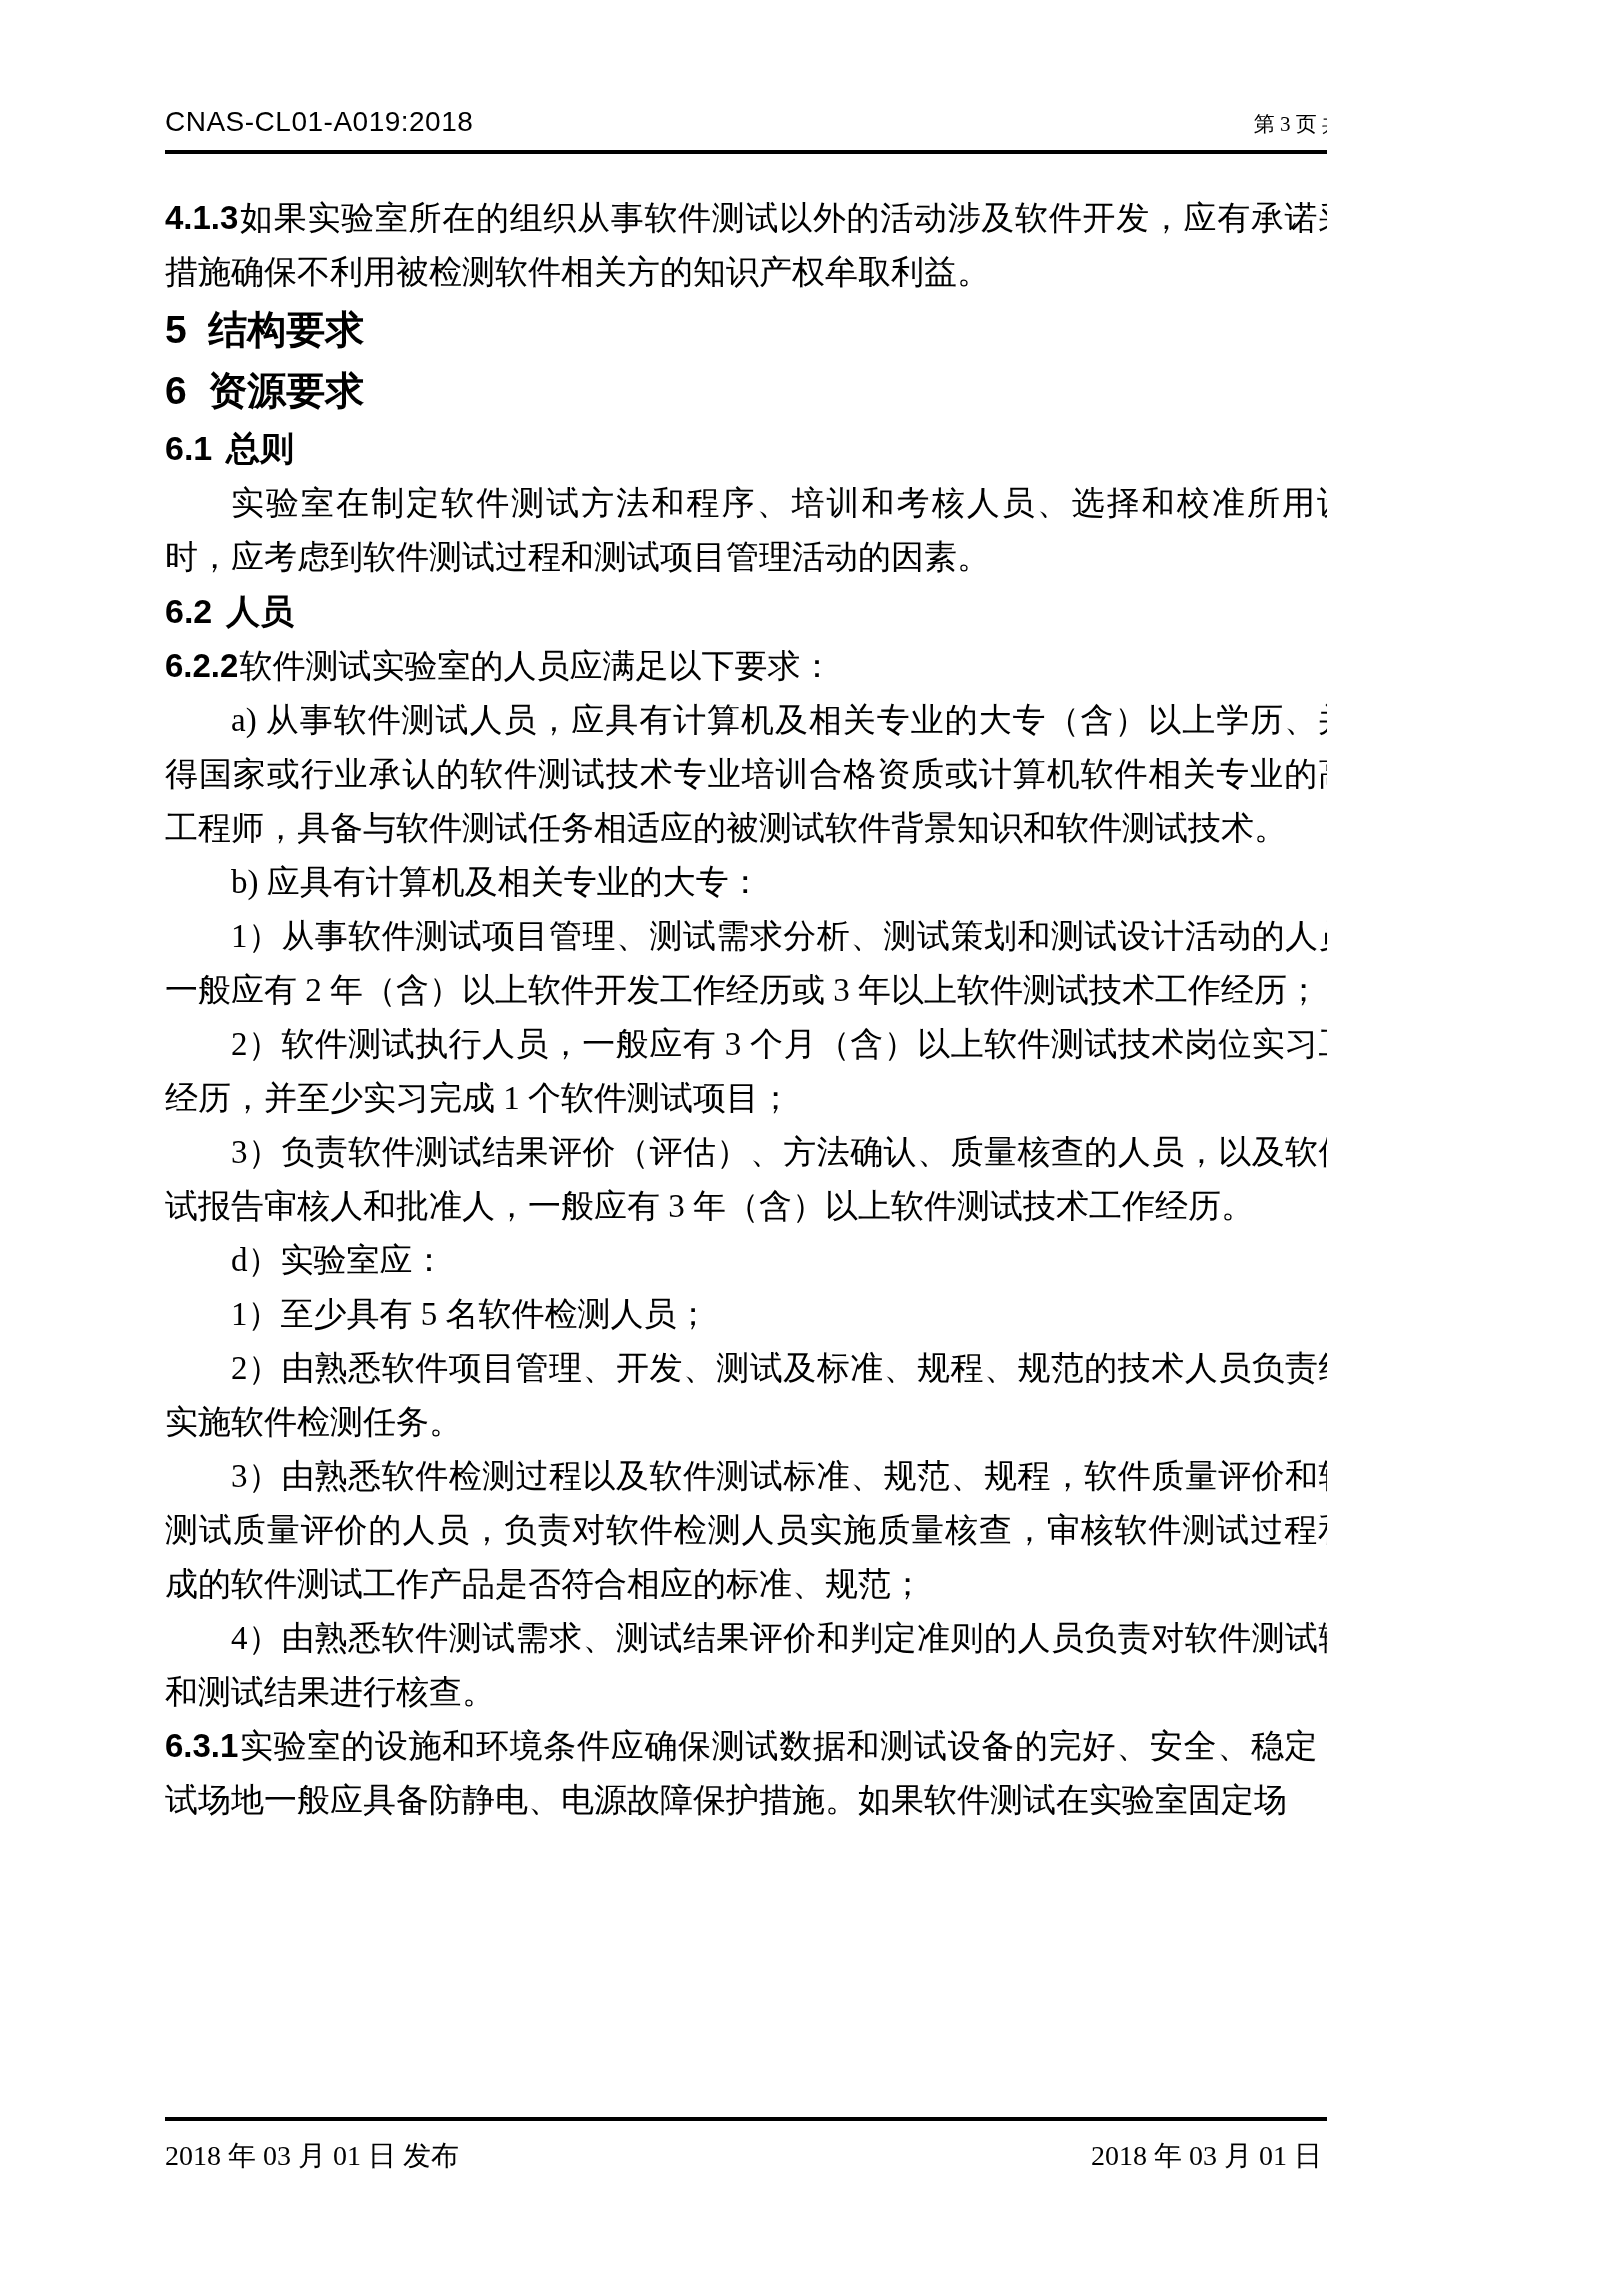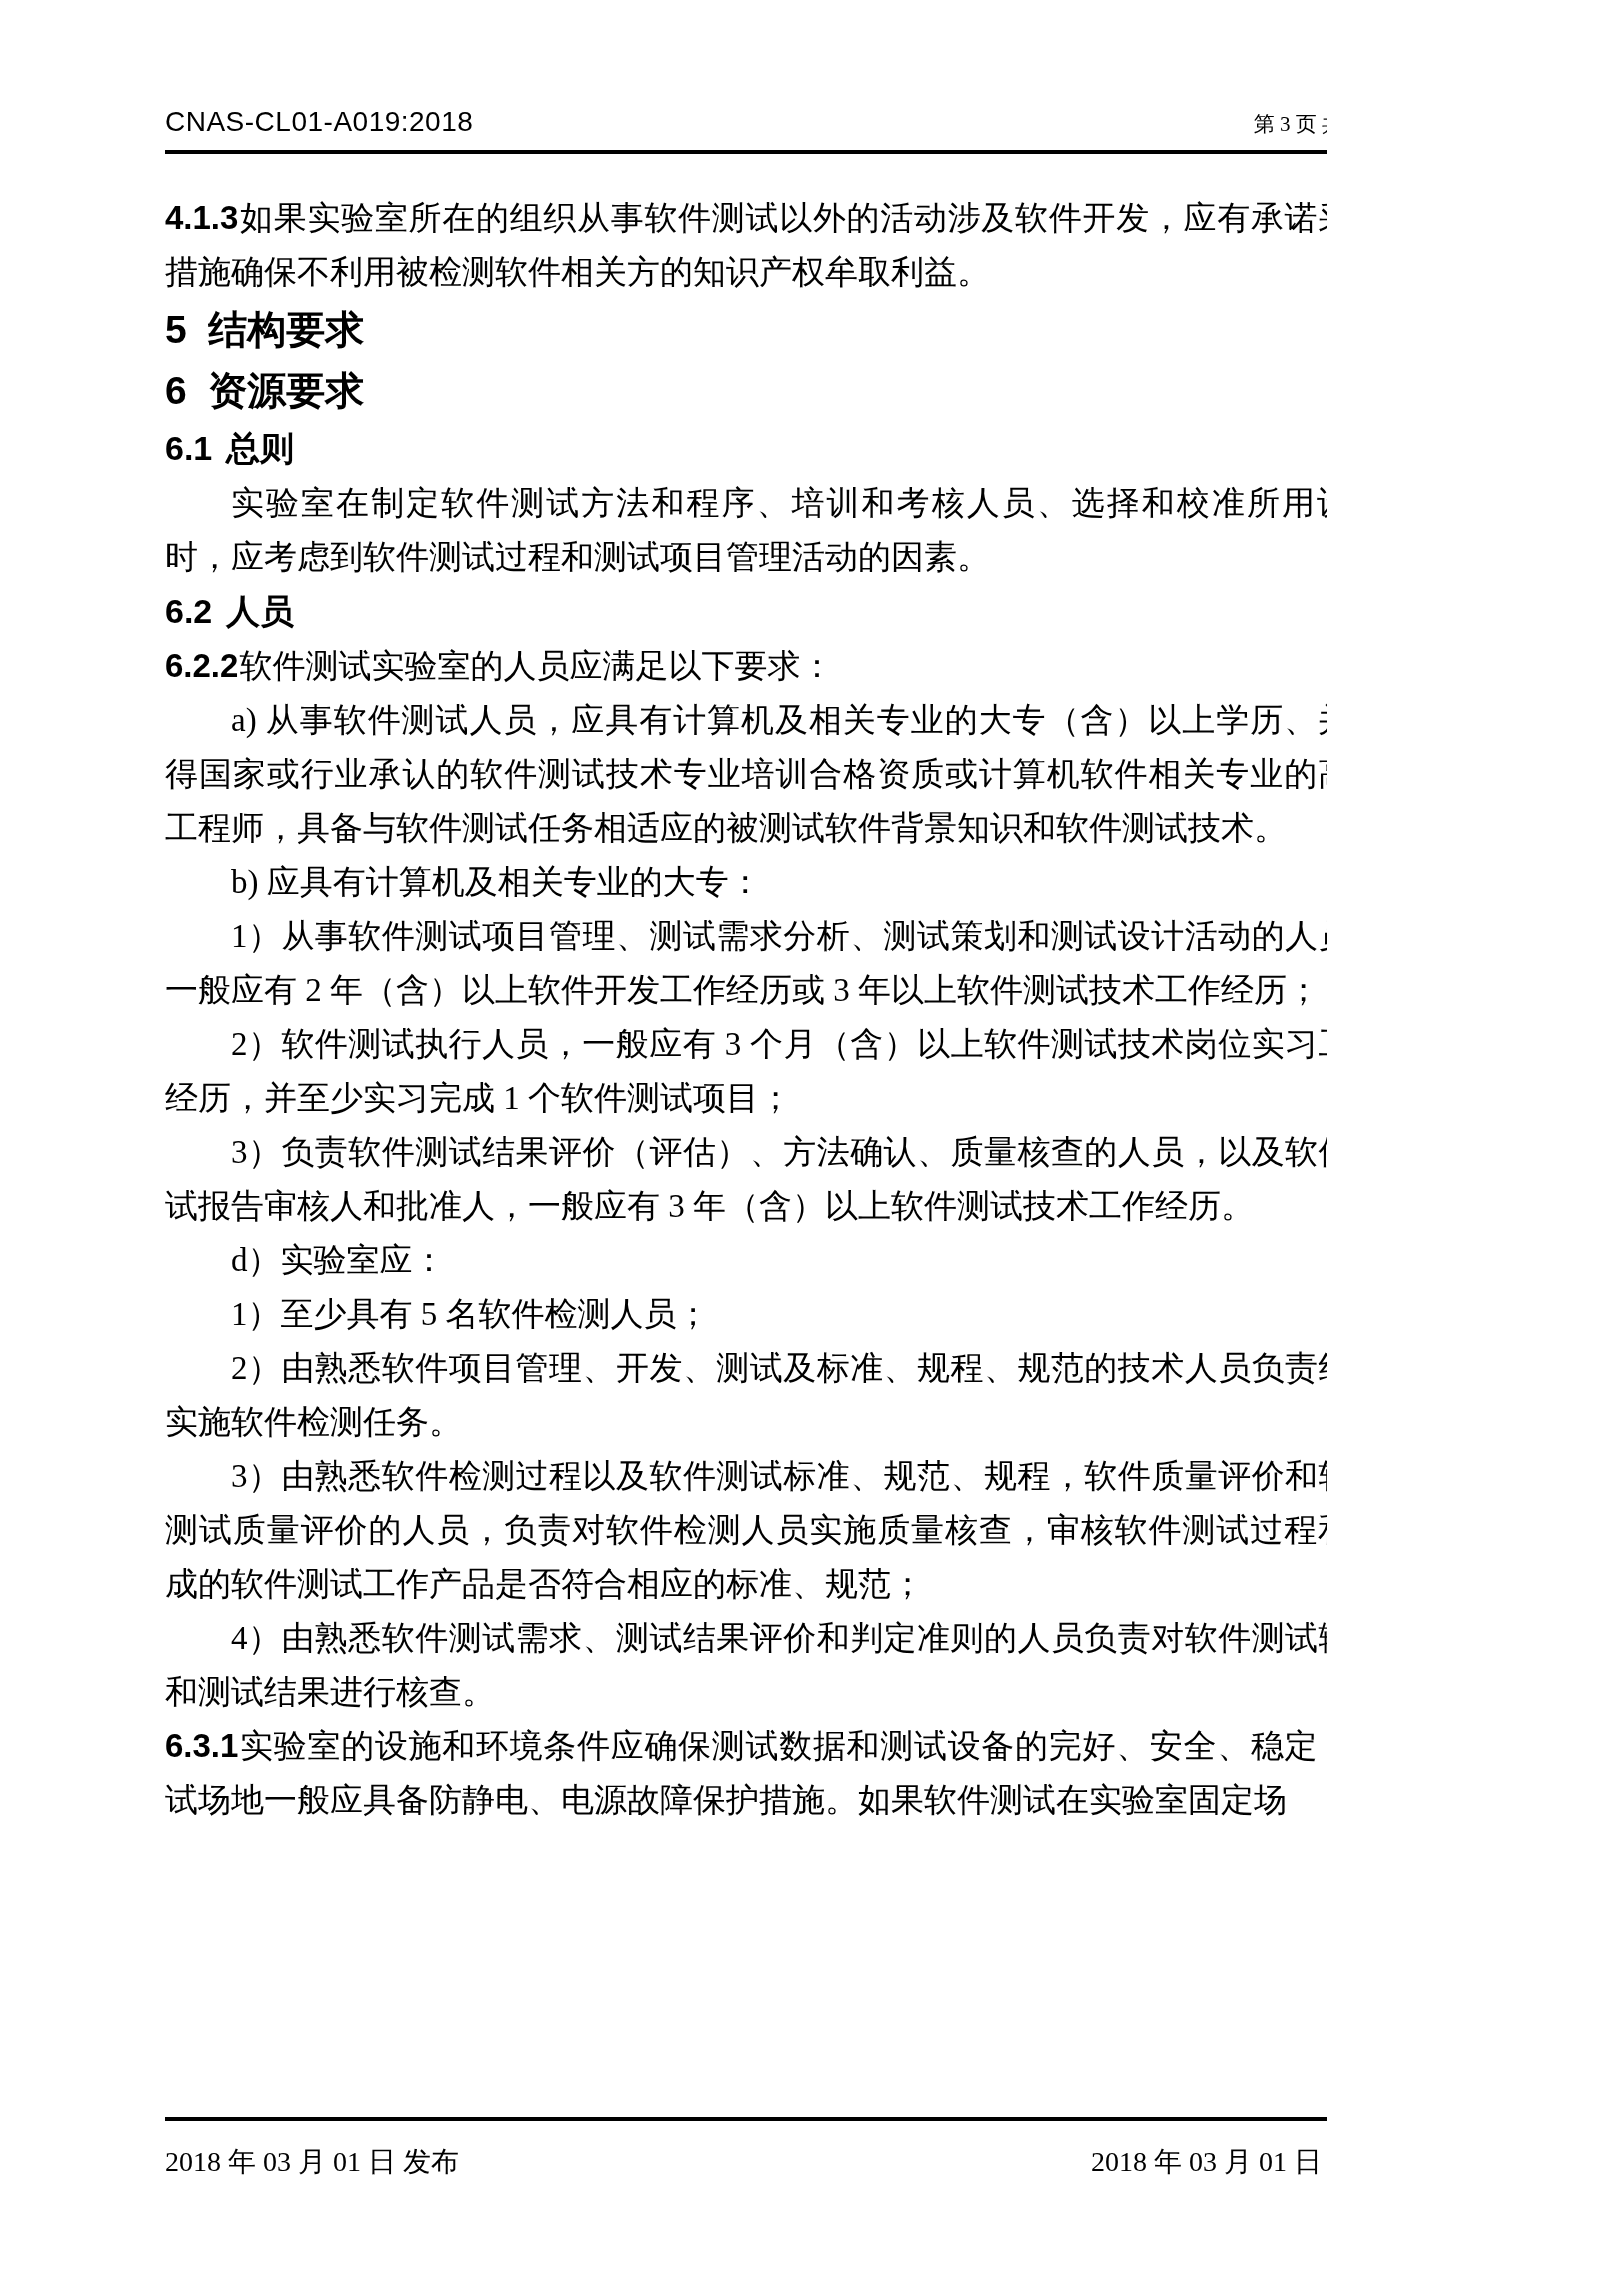--- a/index.html
+++ b/index.html
@@ -32,21 +32,21 @@
     font-family:"Liberation Sans","DejaVu Sans",sans-serif;
     font-weight:bold;margin-right:1px;
   }
   .h1{font-size:39px;font-weight:bold;line-height:61px;text-align:left;}
   .h1 .hnum{font-family:"Liberation Sans","DejaVu Sans",sans-serif;margin-right:21.6px;}
   .h2{font-size:34px;font-weight:bold;line-height:54px;text-align:left;}
   .h2 .hnum{font-family:"Liberation Sans","DejaVu Sans",sans-serif;margin-right:13.7px;}
   
   .footer{
     position:absolute;left:165px;top:2117px;width:1220px;
-    border-top:4.9px solid #000;padding-top:22px;
+    border-top:4.9px solid #000;padding-top:16px;
     display:flex;justify-content:space-between;
     font-size:28px;
   }
 </style>
 </head>
 <body>
 
 <div class="page">
 
   <div class="header">

